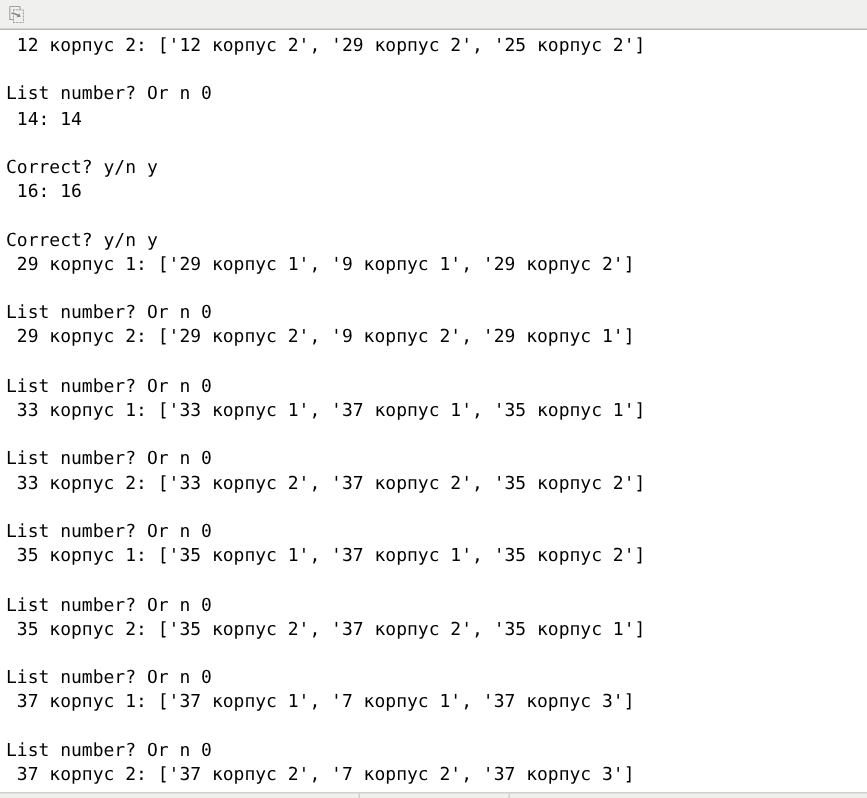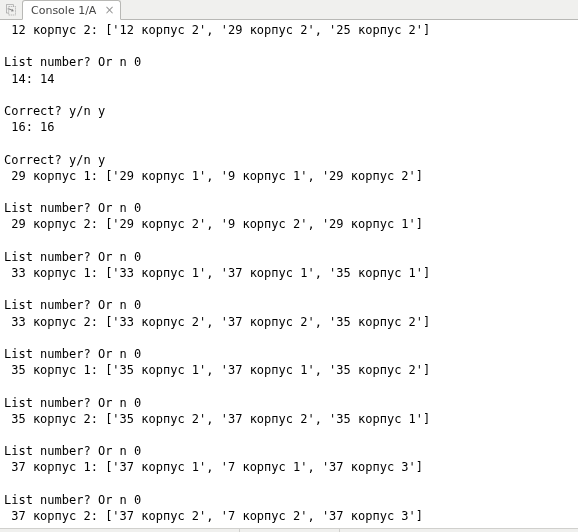--- a/index.html
+++ b/index.html
@@ -80,24 +80,20 @@
   .statusbar .cell:nth-child(2){ width: 100px; }
   .statusbar .cell:nth-child(3){ flex: 1; border-right: none; }
 </style>
 </head>
 <body>
 
 <div class="tabbar">
   <div class="tab-nav">
     <span>⎘</span>
   </div>
-  <div class="tab">
-    <span>Console 1/A</span>
-    <span class="close">×</span>
-  </div>
 </div>
 
 <div class="console"><div id="lines-container"> 12 корпус 2: ['12 корпус 2', '29 корпус 2', '25 корпус 2']
 
 List number? Or n 0
  14: 14
 
 Correct? y/n y
  16: 16
 

